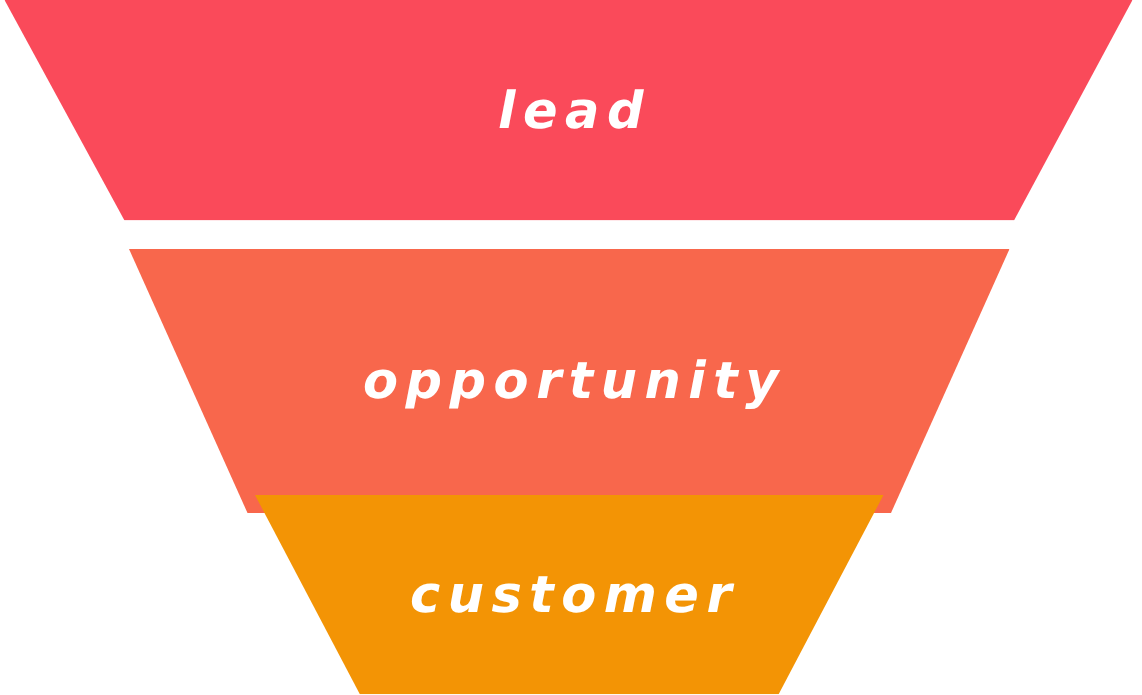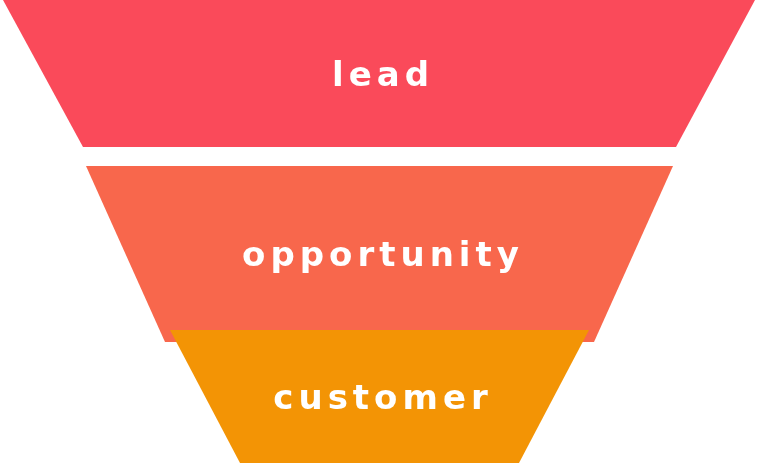--- a/index.html
+++ b/index.html
@@ -15,20 +15,21 @@
     overflow: hidden;
     font-family: "DejaVu Sans", "Liberation Sans", sans-serif;
   }
   .stage {
     position: absolute;
     left: 0;
     width: 761px;
     display: flex;
     align-items: center;
     justify-content: center;
+    font-style: italic;
   }
   .stage-lead {
     top: 0;
     height: 147px;
     clip-path: polygon(3px 0, 755px 0, 676px 100%, 83px 100%);
   }
   .stage-opportunity {
     top: 166px;
     height: 176px;
     clip-path: polygon(86px 0, 673px 0, 594px 100%, 165px 100%);

